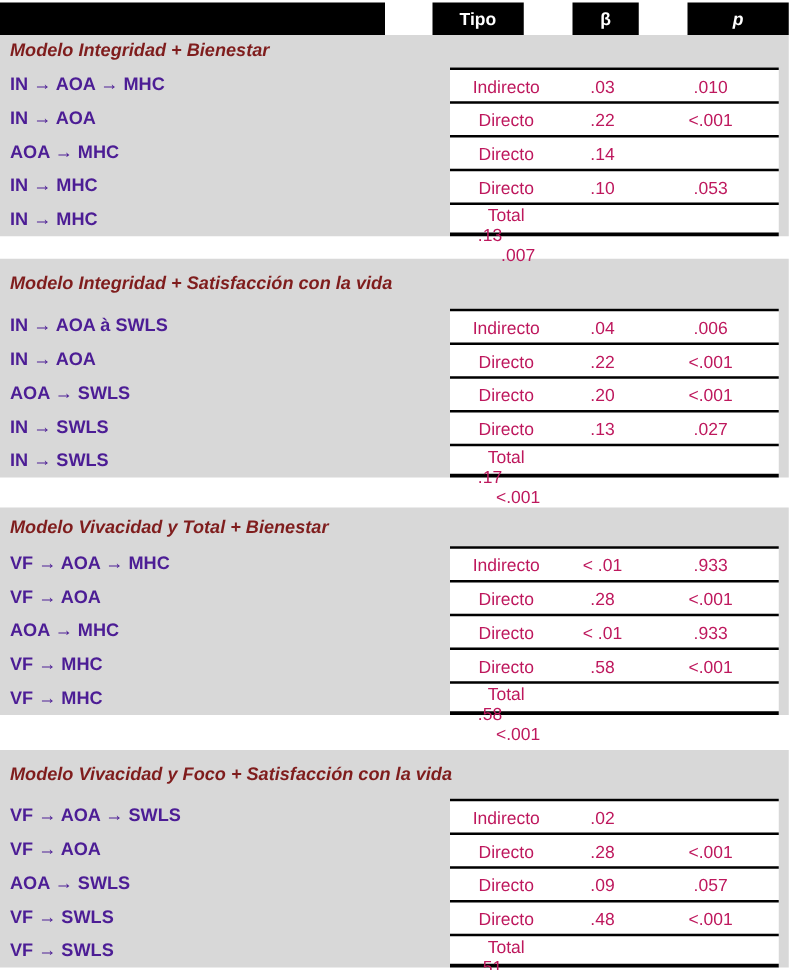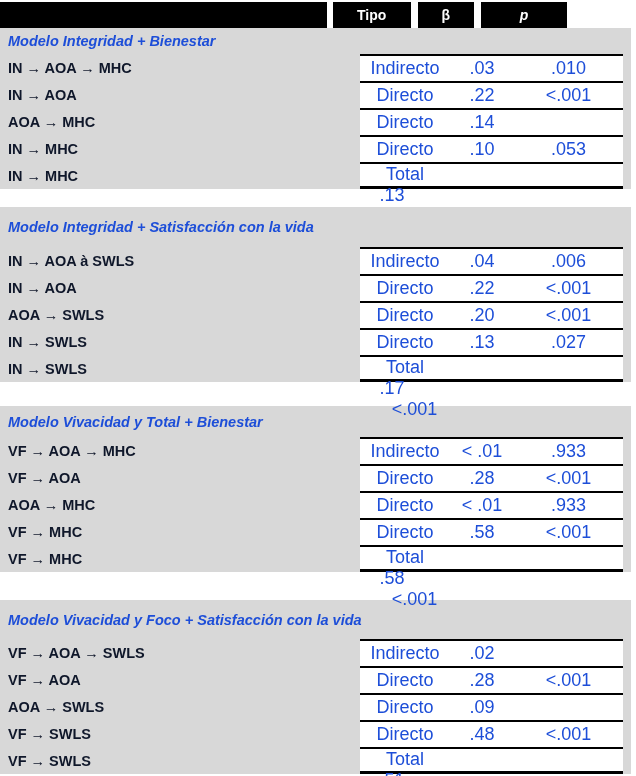--- a/index.html
+++ b/index.html
@@ -1,21 +1,21 @@
 <!DOCTYPE html>
 <html><head>
 <meta charset="utf-8">
 <style>
   * { margin:0; padding:0; box-sizing:border-box; }
   html,body { width:636px; height:776px; background:#fff; overflow:hidden; }
   body { font-family:"Liberation Sans","DejaVu Sans",sans-serif; color:#1b1b1b; }
   .page { width:636px; height:776px; position:relative; }
 
   
-  .header-row { display:flex; margin-top:2px; height:26px; width:567px; }
+  .header-row { display:flex; margin-top:2px; height:26px; width:631px;gap:32px; }
   .header-row .h-spacer { width:365px; background:#000; }
   .header-row .h-cell {
     background:#000; color:#fff; font-weight:bold; font-size:14px;
     display:flex; align-items:center; justify-content:center;
   }
   .header-row .h-tipo { width:87px; margin-left:6px; }
   .header-row .h-beta { width:63px; margin-left:7px; }
   .header-row .h-p    { width:96px; margin-left:7px; font-style:italic; }
 
   
@@ -23,37 +23,37 @@
   #sections section:nth-of-type(1) .section-title { height:26px; }
   #sections section:nth-of-type(2) .section-title { height:40px; }
   #sections section:nth-of-type(3) .section-title { height:31px; }
   #sections section:nth-of-type(4) .section-title { height:39px; }
   #sections section:nth-of-type(2) { margin-top:18px; }
   #sections section:nth-of-type(3) { margin-top:24px; }
   #sections section:nth-of-type(4) { margin-top:28px; }
 
   .section-title {
     display:flex; align-items:center; padding-left:8px;
-    font-weight:bold; font-style:italic; font-size:14.5px; color:#1d4ed8;
+    font-weight:bold; font-style:italic; font-size:14.5px; color:#7f1d1d;
   }
 
   
   .row { display:flex; height:27px; }
   .cell-label {
     width:360px; padding-left:8px; display:flex; align-items:center;
-    font-weight:bold; font-size:14.5px; color:#0f172a;
+    font-weight:bold; font-size:14.5px; color:#4c1d95;
   }
   .data {
     width:263px; display:flex; background:#fff;
     border-top:2px solid #000;
   }
   .row:last-child .data { border-bottom:3px solid #000;flex-direction:column; }
   .data .cell {
     display:flex; align-items:center; justify-content:center;
-    font-size:18px; color:#1d4ed8;
+    font-size:14px; color:#be185d;
   }
   .c-tipo { width:90px; }
   .c-beta { width:64px; }
   .c-p    { width:109px; }
 </style>
 </head>
 <body>
 
 <div class="page">
 
@@ -101,20 +101,21 @@
       <div class="cell c-beta">.10</div>
       <div class="cell c-p">.053</div>
     </div>
   </div>
 
   <div class="row">
     <div class="cell-label">IN → MHC</div>
     <div class="data">
       <div class="cell c-tipo">Total</div>
       <div class="cell c-beta">.13</div>
+      <div class="cell c-p">.007</div>
     </div>
   </div>
 </div>
   </section>
 
   <section class="model-section">
     <div class="section-title">Modelo Integridad + Satisfacción con la vida</div>
     <div class="rows">
   <div class="row">
     <div class="cell-label">IN → AOA à SWLS</div>
@@ -231,20 +232,21 @@
       <div class="cell c-beta">.28</div>
       <div class="cell c-p">&lt;.001</div>
     </div>
   </div>
 
   <div class="row">
     <div class="cell-label">AOA → SWLS</div>
     <div class="data">
       <div class="cell c-tipo">Directo</div>
       <div class="cell c-beta">.09</div>
+      <div class="cell c-p">.057</div>
     </div>
   </div>
 
   <div class="row">
     <div class="cell-label">VF → SWLS</div>
     <div class="data">
       <div class="cell c-tipo">Directo</div>
       <div class="cell c-beta">.48</div>
       <div class="cell c-p">&lt;.001</div>
     </div>

